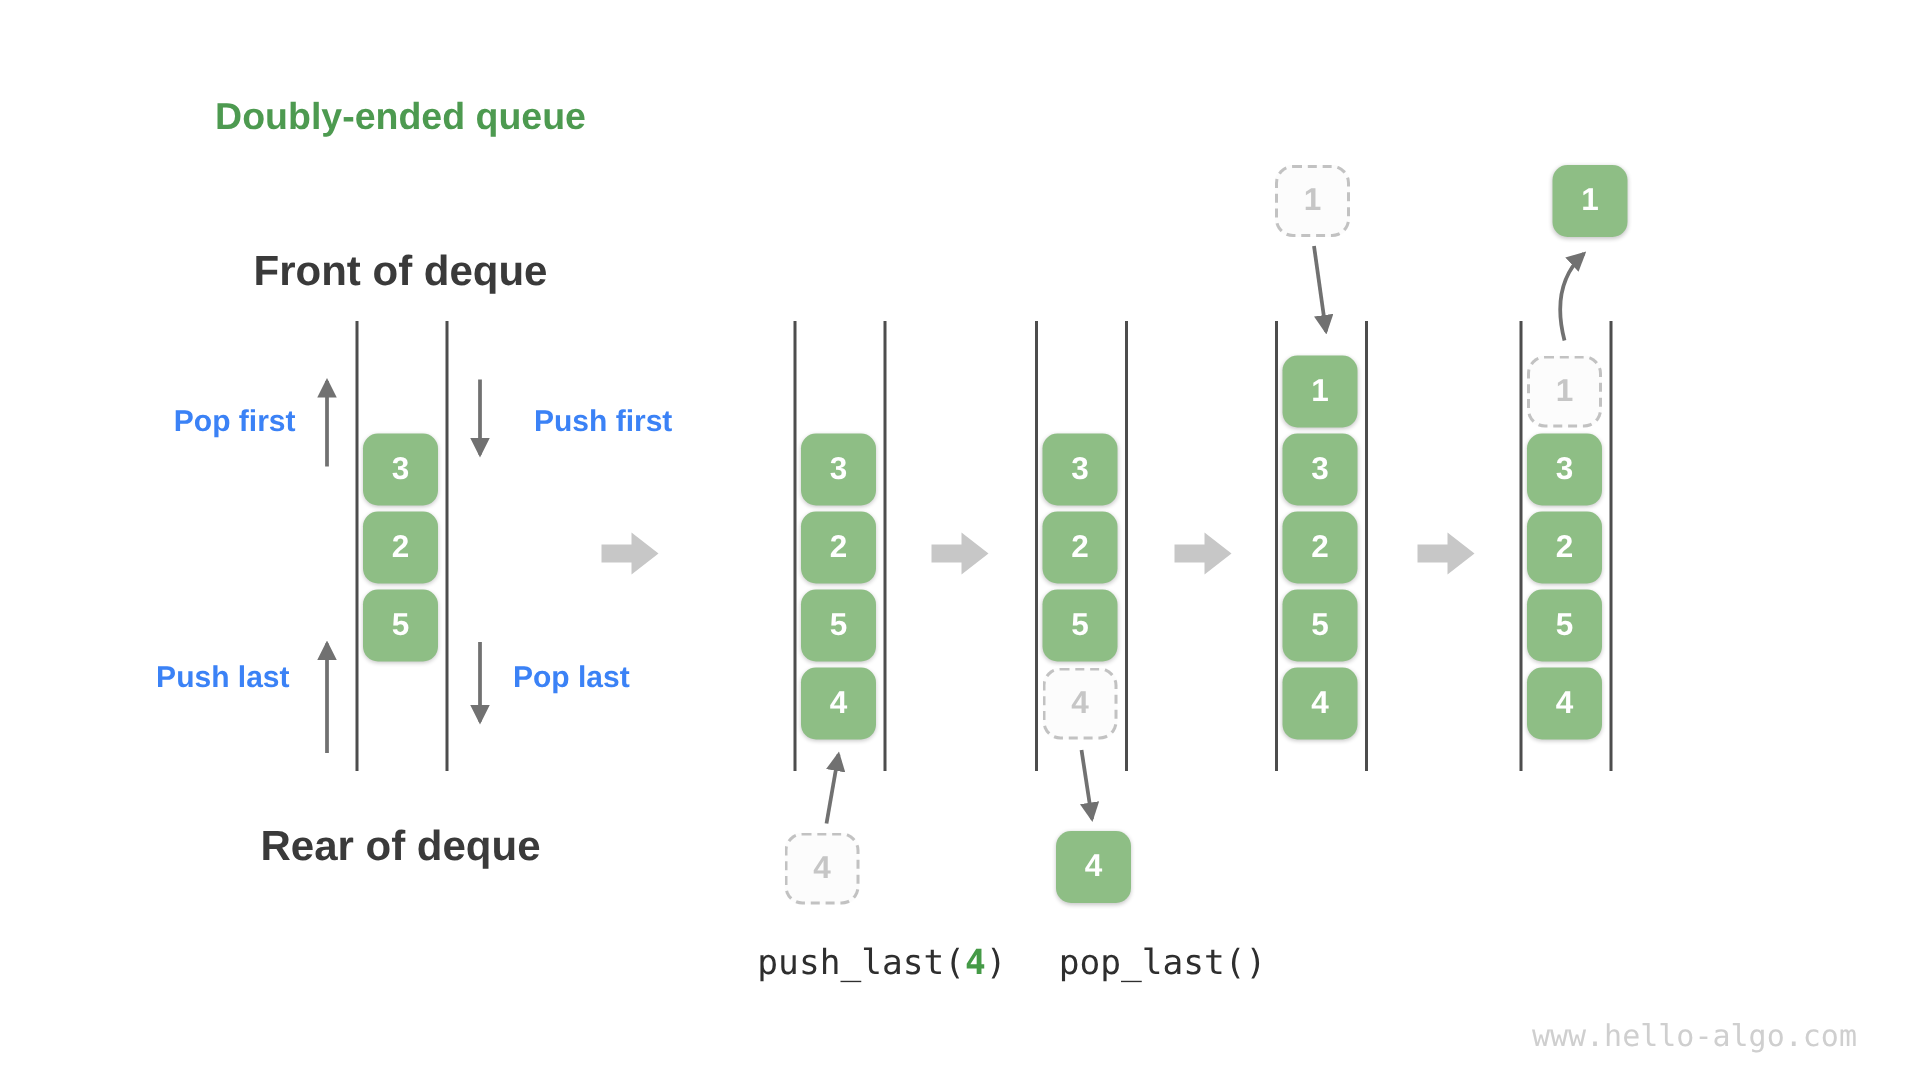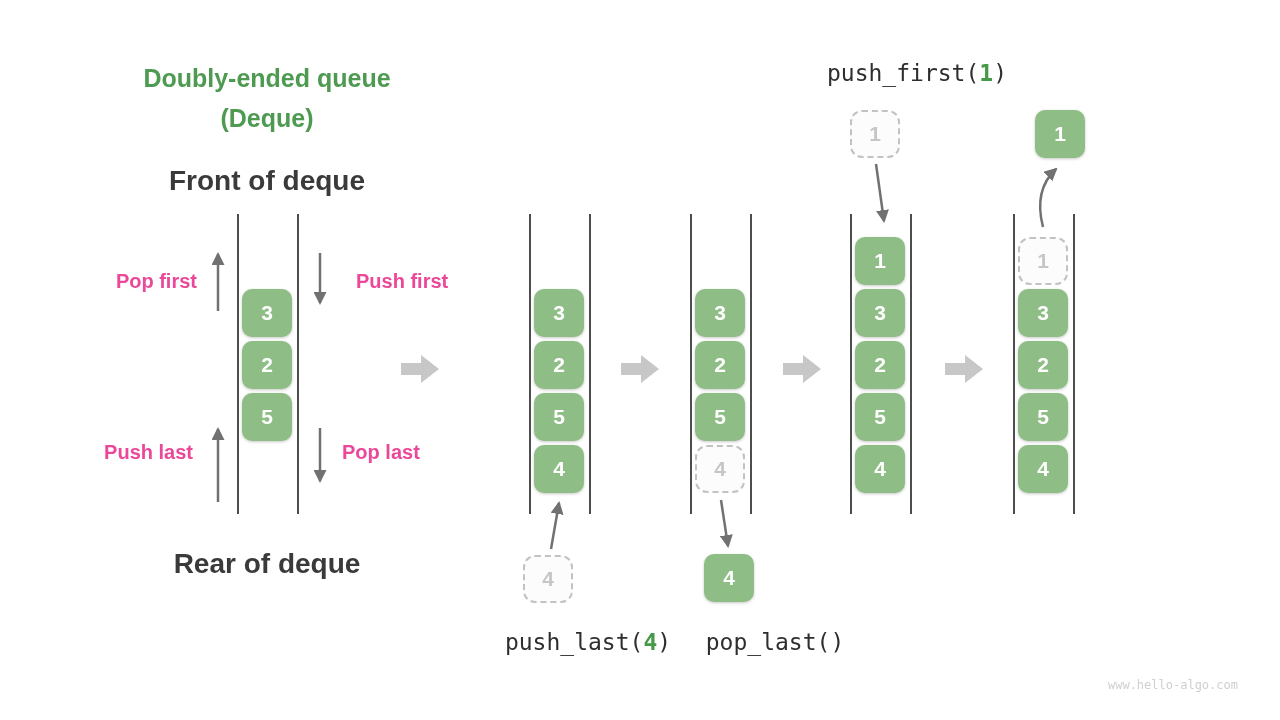--- a/index.html
+++ b/index.html
@@ -13,21 +13,21 @@
     position:absolute; left:267px; top:58px; transform:translateX(-50%);
     text-align:center; font-weight:700; font-size:25px; line-height:40px;
     color:var(--title-green,#4d9a50); white-space:nowrap;
   }
   .deque-label {
     position:absolute; transform:translateX(-50%); white-space:nowrap;
     font-weight:700; font-size:28px; color:#3a3a3a;
   }
   .op-label {
     position:absolute; white-space:nowrap;
-    font-weight:700; font-size:20px; color:#ec4899;
+    font-weight:700; font-size:20px; color:#3b82f6;
   }
   .op-label.right-align { transform:translateX(-100%); }
   
   .queue { position:absolute; top:214px; width:62px; height:300px; }
   .wall { position:absolute; top:0; width:2px; height:100%; background:#4d4d4d; }
   .wall.left { left:0; }
   .wall.right { right:0; }
   .cell {
     position:absolute; width:50px; height:48px; border-radius:10px;
     display:flex; align-items:center; justify-content:center;
@@ -52,31 +52,30 @@
     font-family:"DejaVu Sans Mono","Liberation Mono",monospace;
     font-size:23px; font-weight:500; color:#2e2e2e;
   }
   .call .arg { color:var(--arg-green,#459a47); font-weight:700; }
   
   .overlay { position:absolute; left:0; top:0; pointer-events:none; }
   
   .watermark {
     position:absolute; right:42px; top:678px;
     font-family:"DejaVu Sans Mono","Liberation Mono",monospace;
-    font-size:12px; color:#cfcfcf; white-space:nowrap;
+    font-size:20px; color:#cfcfcf; white-space:nowrap;
   }
 </style>
 </head>
 <body>
 
 <div class="canvas">
 
   <div class="title">
     <div>Doubly-ended queue</div>
-    <div>(Deque)</div>
   </div>
 
   <div class="deque-label" style="left:267px; top:165px;">Front of deque</div>
   <div class="deque-label" style="left:267px; top:548px;">Rear of deque</div>
 
   <div class="op-label right-align" style="left:197px; top:270px;">Pop first</div>
   <div class="op-label" style="left:356px; top:270px;">Push first</div>
   <div class="op-label right-align" style="left:193px; top:441px;">Push last</div>
   <div class="op-label" style="left:342px; top:441px;">Pop last</div>
 
@@ -149,17 +148,16 @@
     <div class="cell solid c5 r4">4</div>
   </div>
 
   <div class="cell dashed floating" style="left:523px; top:555px;">4</div>
   <div class="cell solid floating" style="left:704px; top:554px;">4</div>
   <div class="cell dashed floating" style="left:850px; top:110px;">1</div>
   <div class="cell solid floating" style="left:1035px; top:110px;">1</div>
 
   <div class="call" style="left:588px; top:629px;"><span>push_last(</span><span class="arg">4</span><span>)</span></div>
   <div class="call" style="left:775px; top:629px;"><span>pop_last()</span></div>
-  <div class="call" style="left:917px; top:60px;"><span>push_first(</span><span class="arg">1</span><span>)</span></div>
 
   <div class="watermark">www.hello-algo.com</div>
 
 </div>
 
 </body></html>

